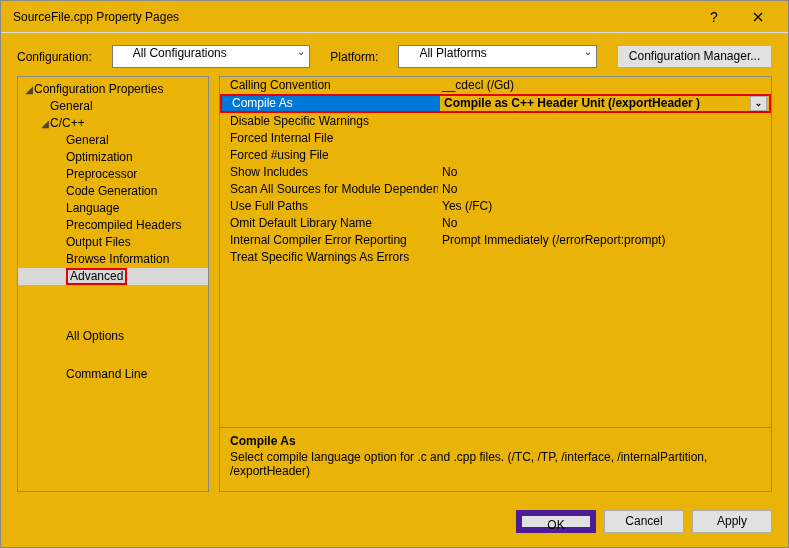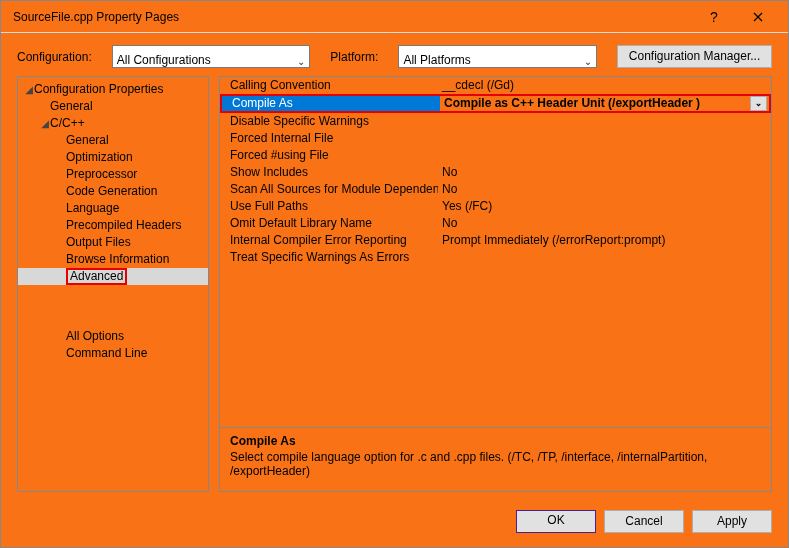--- a/index.html
+++ b/index.html
@@ -1,23 +1,23 @@
 <!DOCTYPE html>
 <html><head>
 <meta charset="utf-8">
 <style>
   * { box-sizing: border-box; font-family: 'Segoe UI', Tahoma, sans-serif; font-size: 12px; }
   body { margin: 0; background: #fff; }
-  .window { width: 789px; height: 548px; border: 1px solid #888; background: #f97316; display: flex; flex-direction: column; }
+  .window { width: 789px; height: 548px; border: 1px solid #888; background: #eab308; display: flex; flex-direction: column; }
   .titlebar { height: 32px; display: flex; align-items: center; padding: 0 8px; border-bottom: 1px solid #ddd; }
   .titlebar .title { flex: 1; padding-left: 4px; }
   .titlebar .tbbtn { width: 44px; height: 30px; display: flex; align-items: center; justify-content: center; font-size: 14px; }
   .toprow { display: flex; align-items: center; gap: 20px; padding: 12px 16px 8px 16px; }
   .toprow label { white-space: nowrap; }
-  .combo { flex: 1; height: 23px; border: 1px solid #7a7a7a; display: flex; align-items: flex-end; padding: 0 4px; background: #fff; position: relative; }
+  .combo { flex: 1; height: 23px; border: 1px solid #7a7a7a; display: flex; align-items: flex-start; padding: 0 20px; background: #fff; position: relative; }
   .combo .caret { position: absolute; right: 4px; font-size: 10px; color: #333; }
   .cfgmgr { width: 155px; height: 23px; border: 1px solid #adadad; background: #e1e1e1; text-align: center; line-height: 21px; }
   .body { flex: 1; display: flex; gap: 10px; padding: 0 16px 8px 16px; min-height: 0; }
   .tree { width: 192px; border: 1px solid #828790; padding: 4px 0; overflow: auto; }
   .treenode { height: 17px; line-height: 17px; white-space: nowrap; cursor: default; }
   .treenode .arr { display: inline-block; width: 10px; text-align: center; font-size: 10px; color: #444; }
   .treenode.selected { background: #d8d8d8; }
   .hl-red { border: 2px solid #e60000; display: inline-block; line-height: 13px; padding: 0 2px; }
   .rightcol { flex: 1; display: flex; flex-direction: column; min-width: 0; }
   .grid { flex: 1; border: 1px solid #828790; overflow: hidden; }
@@ -25,21 +25,21 @@
   .gridrow .c1 { width: 218px; padding-left: 10px; overflow: hidden; white-space: nowrap; }
   .gridrow .c2 { flex: 1; padding-left: 4px; overflow: hidden; white-space: nowrap; position: relative; }
   .gridrow.highlighted { border: 2px solid #e60000; height: 19px; line-height: 15px; }
   .gridrow.highlighted .c1 { background: #0078d7; color: #fff; }
   .gridrow.highlighted .c2 { font-weight: 700; }
   .dd { position: absolute; right: 2px; top: 0; width: 17px; height: 15px; border: 1px solid #adadad; background: #e1e1e1; font-size: 9px; text-align: center; line-height: 13px; }
   .desc { border: 1px solid #828790; border-top: none; padding: 6px 10px 10px 10px; min-height: 64px; }
   .desc .dt { font-weight: 700; margin-bottom: 2px; }
   .footer { display: flex; justify-content: flex-end; gap: 8px; padding: 10px 16px 14px 16px; }
   .btn { width: 80px; height: 23px; border: 1px solid #adadad; background: #e1e1e1; text-align: center; line-height: 21px; }
-  .btn.primary { border: 1px solid #4c1d95; line-height: 19px; background: #e1e1e1; }
+  .btn.primary { border: 6px solid #4c1d95; line-height: 19px; background: #e1e1e1; }
 </style>
 </head>
 <body>
 
 <div class="window">
   <div class="titlebar">
     <div class="title">SourceFile.cpp Property Pages</div>
     <div class="tbbtn">?</div>
     <div class="tbbtn">
       <svg width="10" height="10" viewBox="0 0 10 10">
@@ -71,21 +71,21 @@
           <div class="treenode" style="padding-left: 48px;">General</div>
           <div class="treenode" style="padding-left: 48px;">Optimization</div>
           <div class="treenode" style="padding-left: 48px;">Preprocessor</div>
           <div class="treenode" style="padding-left: 48px;">Code Generation</div>
           <div class="treenode" style="padding-left: 48px;">Language</div>
           <div class="treenode" style="padding-left: 48px;">Precompiled Headers</div>
           <div class="treenode" style="padding-left: 48px;">Output Files</div>
           <div class="treenode" style="padding-left: 48px;">Browse Information</div>
           <div class="treenode selected" style="padding-left: 48px;"><span class="hl-red">Advanced</span></div>
           <div class="treenode" style="padding-left: 48px; margin-top: 43px;">All Options</div>
-          <div class="treenode" style="padding-left: 48px;">Command Line</div>
+          <div class="treenode" style="padding-left: 48px; margin-top: 21px;">Command Line</div>
         </div>
     </div>
 
     <div class="rightcol">
       <div class="grid" id="grid">
           <div class="gridrow">
             <div class="c1">Calling Convention</div>
             <div class="c2">__cdecl (/Gd)</div>
           </div>
           <div class="gridrow highlighted">

